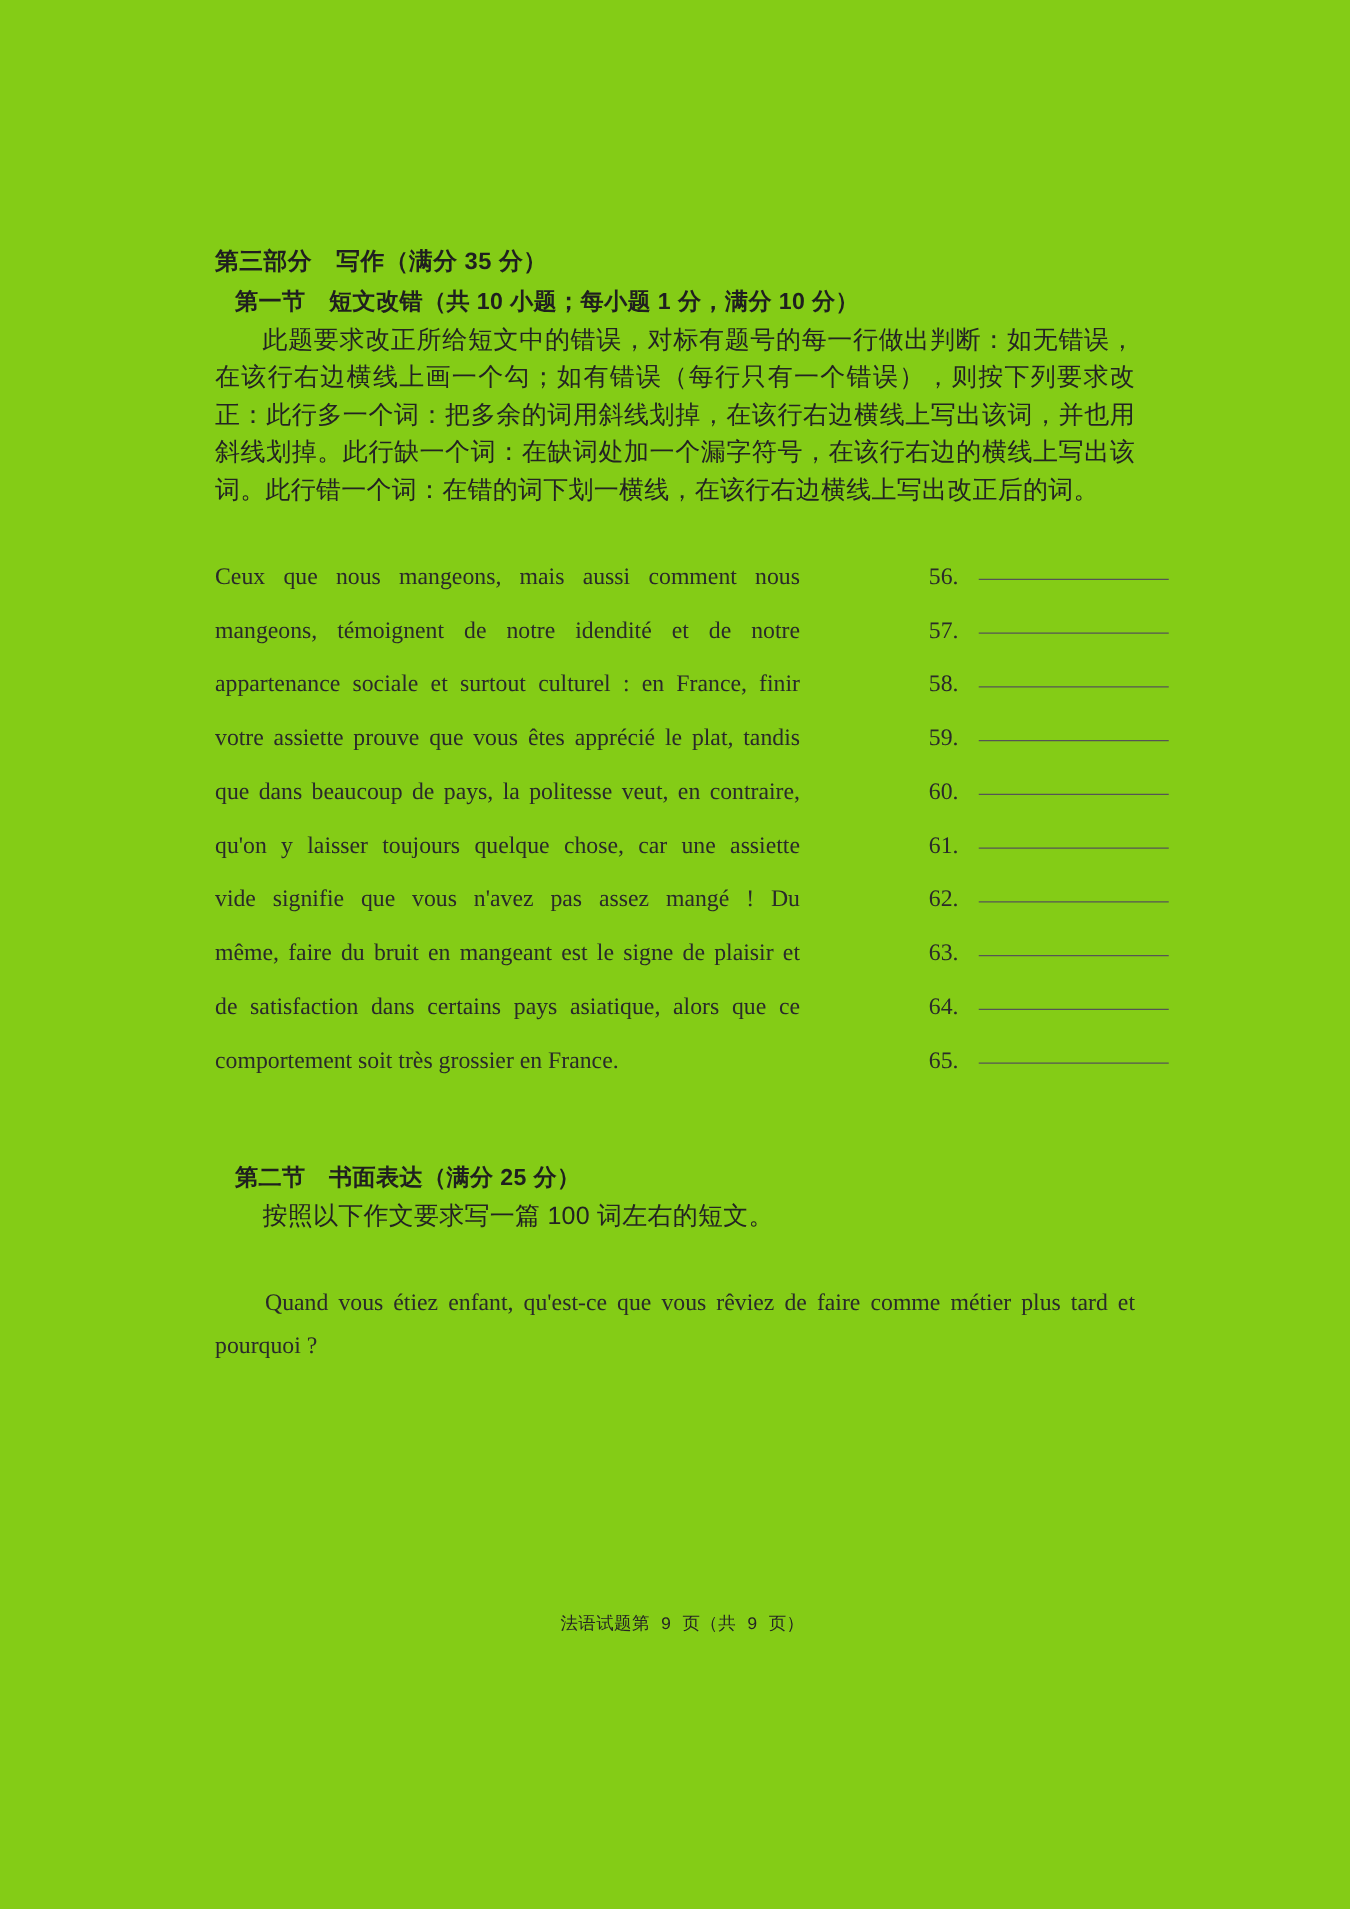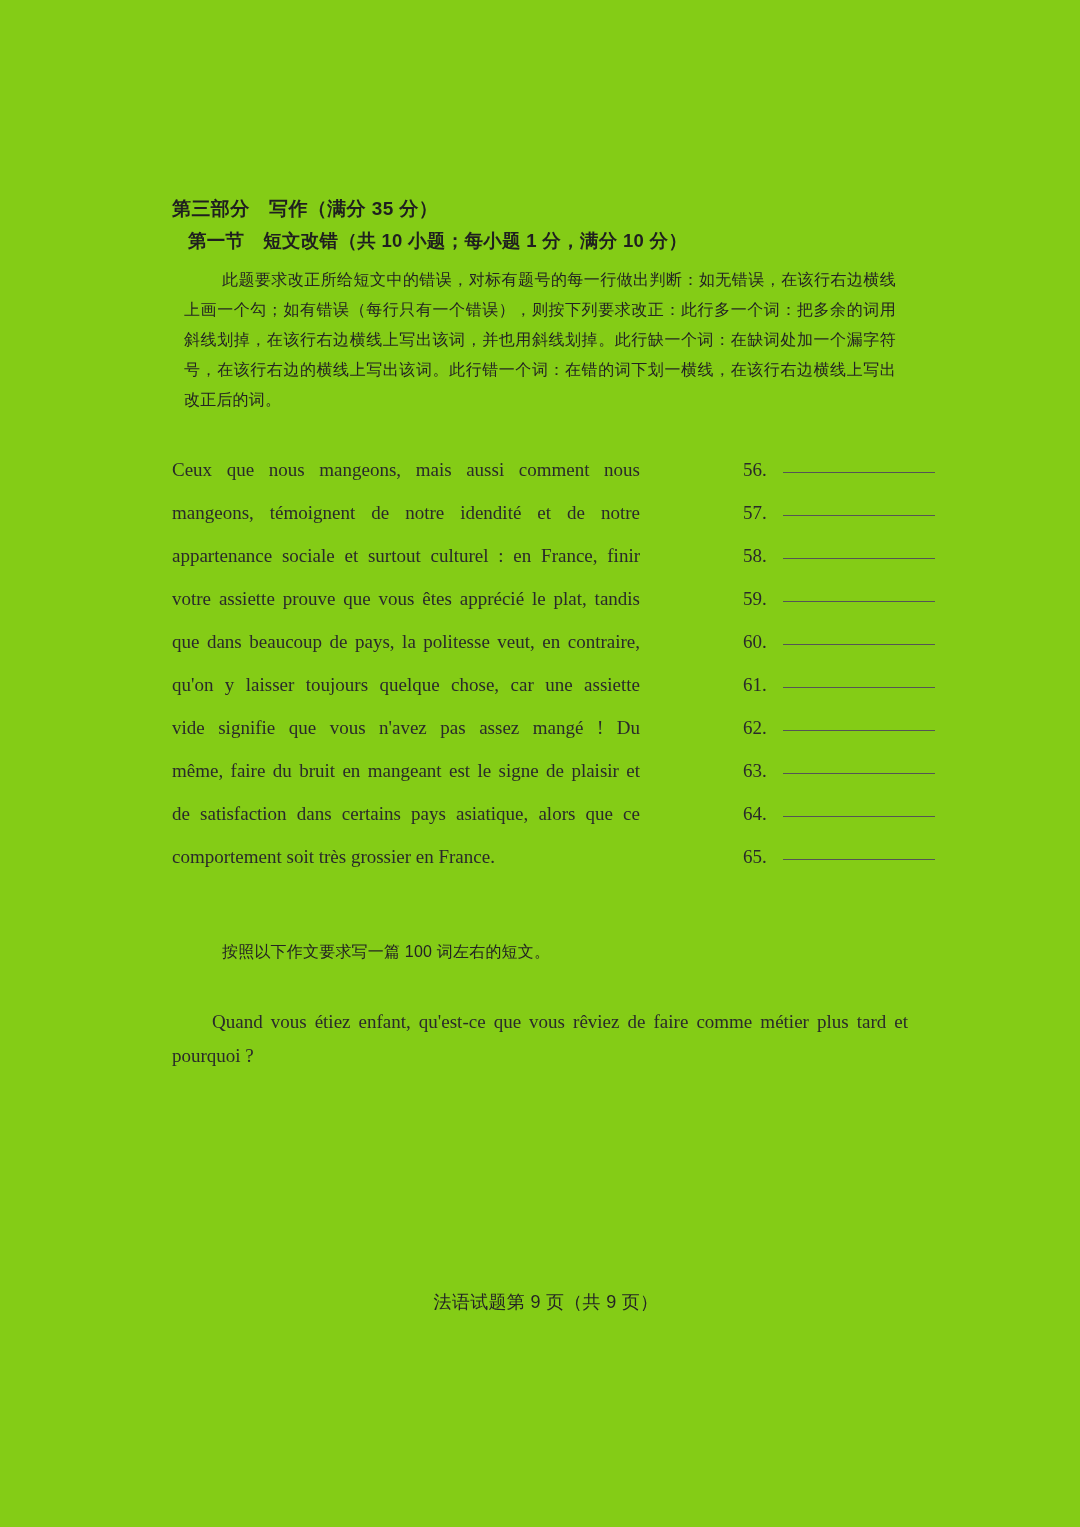--- a/index.html
+++ b/index.html
@@ -47,26 +47,26 @@
     font-size: 18.5px;
     letter-spacing: 0.3px;
     color: #1f1f1f;
     margin: 0 0 4px 16px;
     white-space: pre;
   }
 
   
   .cn-paragraph {
     font-family: "Liberation Sans", "DejaVu Sans", sans-serif;
-    font-size: 16px;
+    font-size: 20px;
     line-height: 30px;
     color: #232323;
     text-align: justify;
     text-indent: 38px;
-    margin: 12px;
+    margin: 0;
     letter-spacing: 0.2px;
   }
 
   
   .proof-block {
     position: relative;
     margin-top: 44px;
   }
   .proof-row {
     display: flex;
@@ -127,22 +127,22 @@
     width: 736px;
   }
 
   
   .footer {
     position: absolute;
     left: 12px;
     right: 0;
     top: 1290px;
     text-align: center;
-    font-family: Liberation Sans, sans-serif;
-    font-size: 18px;
+    font-family: Liberation Mono, monospace;
+    font-size: 14px;
     color: #242424;
     letter-spacing: 0.3px;
   }
 </style>
 </head>
 <body>
 
 <div class="page">
 
   <div class="content">
@@ -231,20 +231,21 @@
         <div class="proof-text">comportement soit très grossier en France.</div>
         <div class="answer-cell">
           <span class="answer-num">65.</span>
           <span class="answer-line"></span>
         </div>
       </div>
 
     </div>
 
     <div class="sec2">
+      <h2 class="section-heading">第二节　书面表达（满分 25 分）</h2>
 
       <p class="cn-paragraph">按照以下作文要求写一篇 100 词左右的短文。</p>
 
       <p class="prompt">Quand vous étiez enfant, qu'est-ce que vous rêviez de faire comme métier plus tard et pourquoi ?</p>
     </div>
 
   </div>
 
   <div class="footer">法语试题第 9 页（共 9 页）</div>
 

